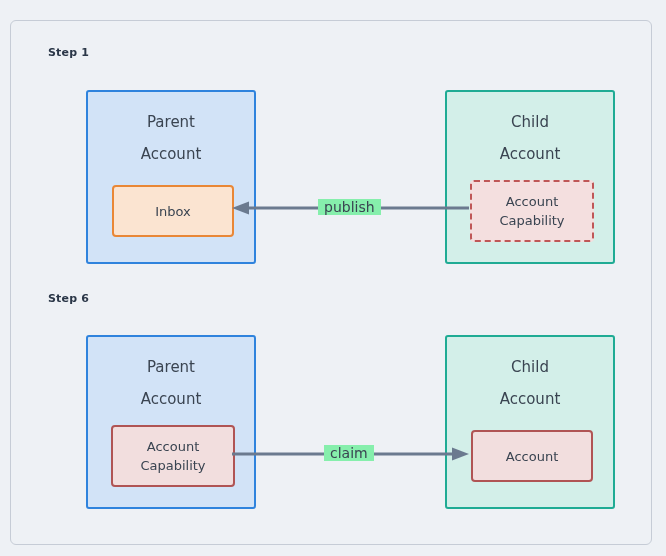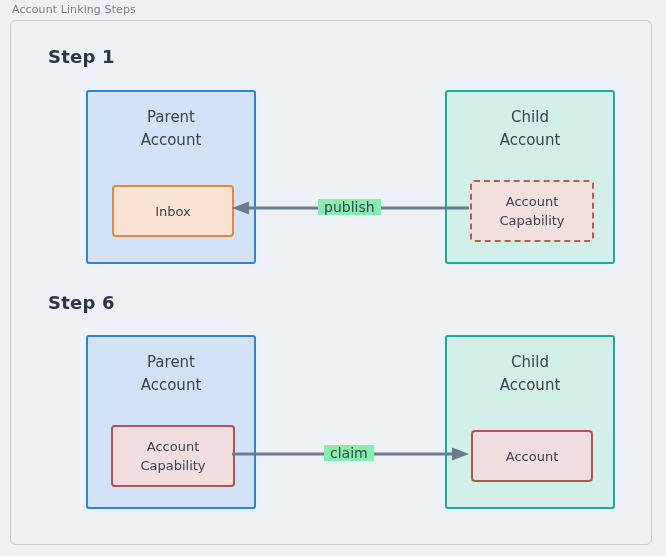--- a/index.html
+++ b/index.html
@@ -38,21 +38,21 @@
     height: 525px;
     box-sizing: border-box;
     border: 1px solid #c6ccd6;
     border-radius: 6px;
     background: #eef1f5;
   }
 
   
   .step-label {
     position: absolute;
-    font-size: 18px;
+    font-size: 11px;
     font-weight: bold;
     color: #2b3748;
     letter-spacing: 0.2px;
     white-space: nowrap;
   }
   .step-label.s1 { left: 48px; top: 46px; }
   .step-label.s2 { left: 48px; top: 292px; }
 
   
   .account-box {
@@ -72,21 +72,21 @@
     padding-left: 12px;
   }
 
   .account-title {
     position: absolute;
     left: 0;
     right: 0;
     top: 14px;
     text-align: center;
     font-size: 15px;
-    line-height: 23px;
+    line-height: 32px;
     color: #3a4451;
     white-space: pre-line;
   }
 
   
   .inner-box {
     position: absolute;
     box-sizing: border-box;
     border-width: 2px;
     border-radius: 4px;
@@ -132,21 +132,20 @@
     background: #86efac;
     padding: 0 6px;
     white-space: nowrap;
   }
 </style>
 </head>
 <body>
 
 <div id="root">
 
-  <div class="figure-caption">Account Linking Steps</div>
 
   <div class="figure-frame"></div>
 
   <div class="step-label s1">Step 1</div>
 
   <div class="account-box parent" style="left:86px; top:90px; width:170px; height:174px;">
     <div class="account-title">Parent
 Account</div>
     <div class="inner-box inbox" style="left:24px; top:93px; width:122px; height:52px;">
       <span>Inbox</span>

